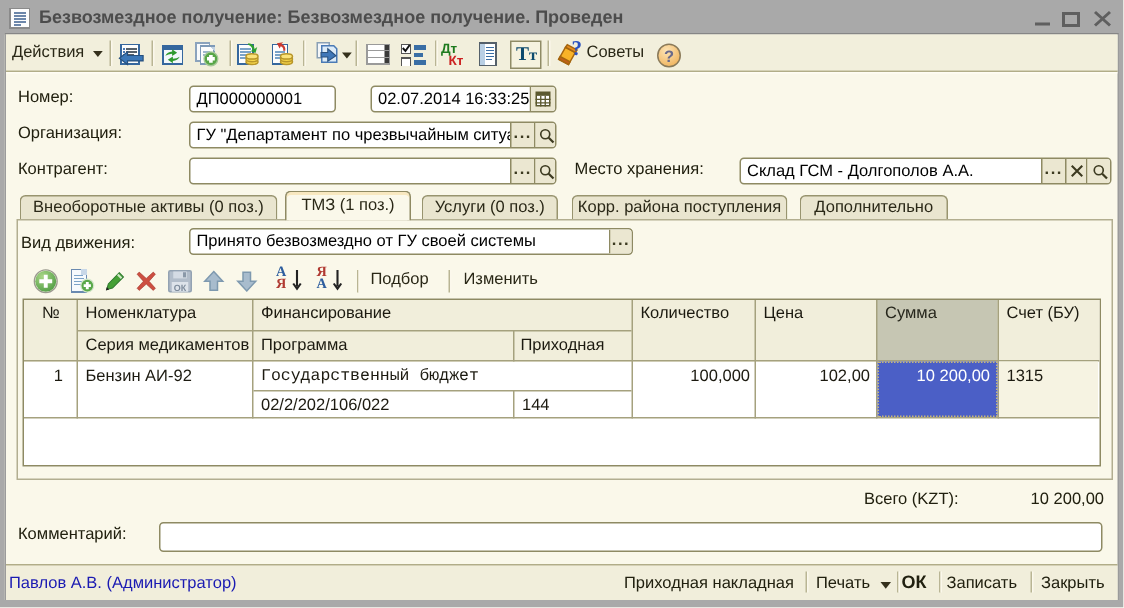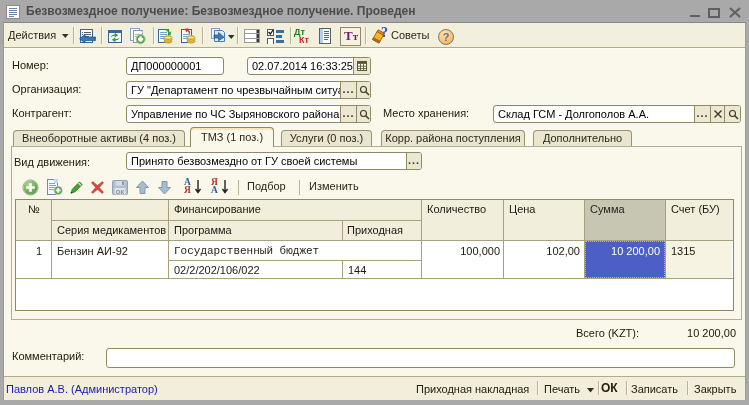--- a/index.html
+++ b/index.html
@@ -186,21 +186,21 @@
     <g fill="#3a6ea5">
         <rect x="7" y="3" width="5" height="1"></rect>
         <rect x="7" y="5" width="5" height="1"></rect>
         <rect x="7" y="7" width="5" height="1"></rect>
         <rect x="7" y="9" width="5" height="1"></rect>
         <rect x="7" y="11" width="4" height="1"></rect>
       </g>
   </svg>
 
   <div class="abs" style="left:340px;top:27px;width:21px;height:19px;background:#f5f2df;border:1px solid #8f8b66;"></div>
-  <div class="abs" style="left:344px;top:29px;font-family:'Liberation Serif',serif;font-size:13px;font-weight:bold;color:#701a75;line-height:14px;">Т<span style="font-size:11px;">т</span></div>
+  <div class="abs" style="left:344px;top:29px;font-family:'Liberation Serif',serif;font-size:13px;font-weight:bold;color:#0c4a6e;line-height:14px;">Т<span style="font-size:11px;">т</span></div>
 
   <svg style="left:370px;top:27px;" width="19" height="18" viewBox="0 0 19 18">
     <path d="M2.5 12.5 L9 16 L13.5 8 L7 4.5 z" fill="#f9b328" stroke="#a5650e"></path>
     <path d="M2.5 12.5 L9 16 L10 14.2 L3.5 10.7 z" fill="#c55f1a" stroke="#a5650e"></path>
     <path d="M7 4.5 L8.2 2.8 L14.7 6.3 L13.5 8 z" fill="#e88c1e" stroke="#a5650e"></path>
     <text x="11" y="9.5" font-size="14" font-weight="bold" fill="#2a52c0" font-family="Liberation Serif">?</text>
   </svg>
   <div class="tbtxt" style="left:391px;top:29px;text-align:right;">Советы</div>
 
   <svg style="left:438px;top:29px;" width="16" height="16" viewBox="0 0 16 16">
@@ -235,21 +235,20 @@
     <div class="btnsec" style="right:14px;width:16px;font-weight:bold;letter-spacing:1px;line-height:14px;">...</div>
     <div class="btnsec" style="right:0;width:14px;border-radius:0 2px 2px 0;">
       <svg style="left:2px;top:3px;" width="11" height="11" viewBox="0 0 11 11">
           <circle cx="4.5" cy="4.5" r="3" fill="none" stroke="#3c3a20" stroke-width="1.1"></circle>
           <path d="M6.8 6.8 L10 10" stroke="#3c3a20" stroke-width="1.5"></path>
         </svg>
     </div>
   </div>
   <div class="lbl" style="left:12px;top:107px;">Контрагент:</div>
   <div class="fld" style="left:126px;top:105px;width:245px;">
-    <div class="txt" style="right:30px;overflow:hidden;">Управление по ЧС Зыряновского района</div>
     <div class="btnsec" style="right:14px;width:16px;font-weight:bold;letter-spacing:1px;line-height:14px;">...</div>
     <div class="btnsec" style="right:0;width:14px;border-radius:0 2px 2px 0;">
       <svg style="left:2px;top:3px;" width="11" height="11" viewBox="0 0 11 11">
           <circle cx="4.5" cy="4.5" r="3" fill="none" stroke="#3c3a20" stroke-width="1.1"></circle>
           <path d="M6.8 6.8 L10 10" stroke="#3c3a20" stroke-width="1.5"></path>
         </svg>
     </div>
   </div>
   <div class="lbl" style="left:383px;top:107px;">Место хранения:</div>
   <div class="fld" style="left:493px;top:105px;width:248px;">
@@ -262,21 +261,21 @@
     </div>
     <div class="btnsec" style="right:0;width:16px;border-radius:0 2px 2px 0;">
       <svg style="left:3px;top:3px;" width="11" height="11" viewBox="0 0 11 11">
           <circle cx="4.5" cy="4.5" r="3" fill="none" stroke="#3c3a20" stroke-width="1.1"></circle>
           <path d="M6.8 6.8 L10 10" stroke="#3c3a20" stroke-width="1.5"></path>
         </svg>
     </div>
   </div>
 
   <div class="abs" style="left:11px;top:146px;width:731px;height:174px;border:1px solid #b2ae90;"></div>
-  <div class="tab" style="left:13px;width:172px;">Внеоборотные активы (4 поз.)</div>
+  <div class="tab" style="left:13px;width:172px;">Внеоборотные активы (0 поз.)</div>
   <div class="tab" style="left:281px;width:91px;">Услуги (0 поз.)</div>
   <div class="tab" style="left:381px;width:144px;">Корр. района поступления</div>
   <div class="tab" style="left:533px;width:99px;">Дополнительно</div>
   <div class="tab" style="left:190px;top:127px;width:84px;height:20px;background:#faf8ea;border-color:#8f8a63;line-height:18px;border-radius:4px 4px 0 0;box-shadow:inset 0 2px 0 #f8e8c0;">ТМЗ (1 поз.)</div>
 
   <div class="lbl" style="left:14px;top:156px;">Вид движения:</div>
   <div class="fld" style="left:126px;top:152px;width:296px;">
     <div class="txt">Принято безвозмездно от ГУ своей системы</div>
     <div class="btnsec" style="right:0;width:15px;font-weight:bold;letter-spacing:1px;line-height:14px;border-radius:0 2px 2px 0;">...</div>
   </div>
@@ -356,20 +355,21 @@
   <div class="abs" style="left:503px;top:200px;width:1px;height:79px;background:#a5a17e;"></div>
   <div class="abs" style="left:584px;top:200px;width:1px;height:79px;background:#a5a17e;"></div>
   <div class="abs" style="left:665px;top:200px;width:1px;height:79px;background:#a5a17e;"></div>
 
   <div class="abs" style="left:52px;top:220px;width:369px;height:1px;background:#a5a17e;"></div>
   <div class="abs" style="left:16px;top:240px;width:717px;height:1px;background:#a5a17e;"></div>
   <div class="abs" style="left:169px;top:260px;width:252px;height:1px;background:#a5a17e;"></div>
   <div class="abs" style="left:16px;top:278px;width:717px;height:1px;background:#a5a17e;"></div>
 
   <div class="cell" style="left:28px;top:203px;width:22px;">№</div>
+  <div class="cell" style="left:57px;top:203px;width:108px;">Номенклатура</div>
   <div class="cell" style="left:174px;top:203px;width:200px;">Финансирование</div>
   <div class="cell" style="left:427px;top:203px;width:74px;">Количество</div>
   <div class="cell" style="left:509px;top:203px;width:72px;">Цена</div>
   <div class="cell" style="left:590px;top:203px;width:72px;color:#26261c;">Сумма</div>
   <div class="cell" style="left:671px;top:203px;width:60px;">Счет (БУ)</div>
   <div class="cell" style="left:57px;top:224px;width:112px;">Серия медикаментов</div>
   <div class="cell" style="left:174px;top:224px;width:160px;">Программа</div>
   <div class="cell" style="left:347px;top:224px;width:72px;">Приходная</div>
 
   <div class="abs" style="left:666px;top:241px;width:66px;height:37px;background:#f6f3e2;"></div>

